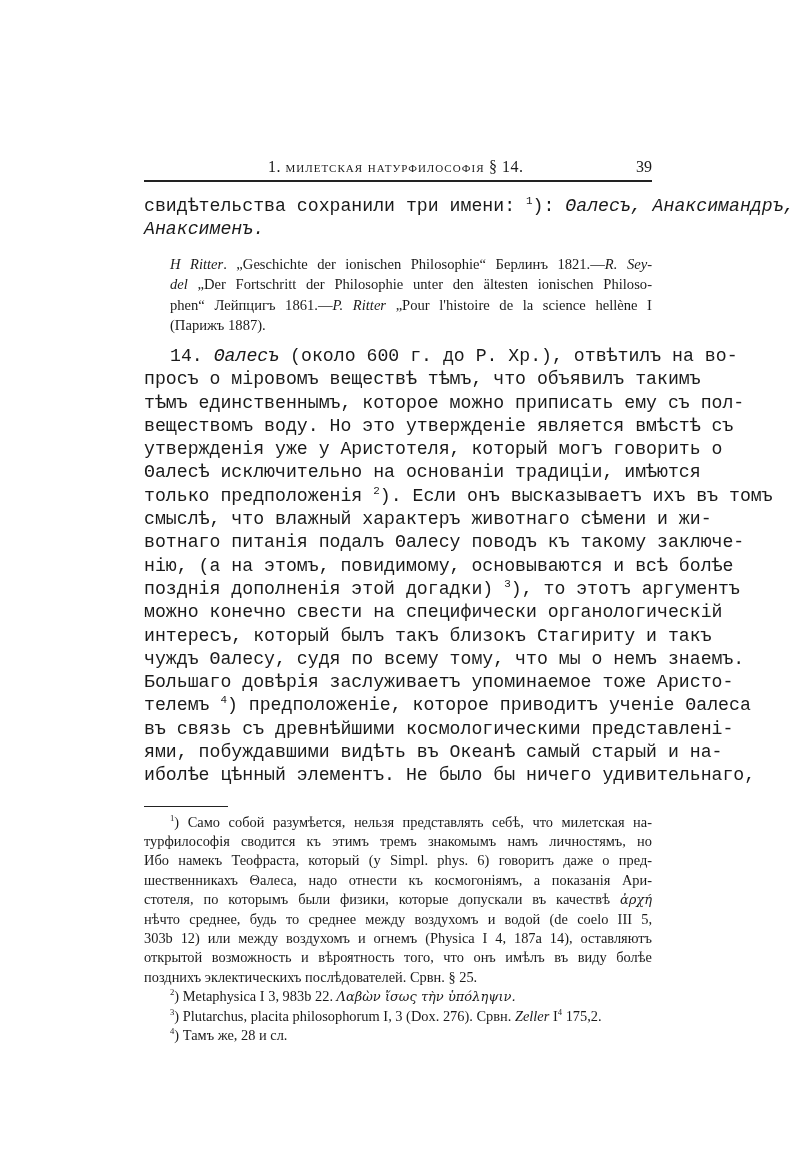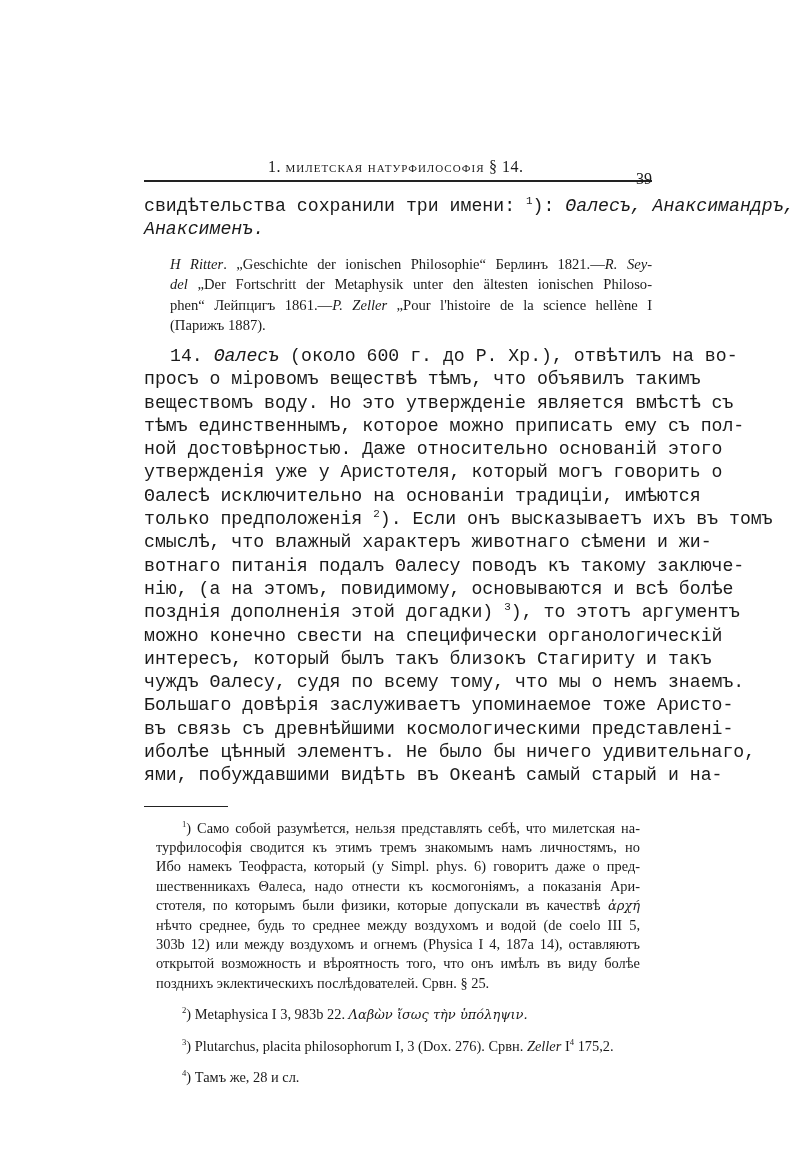--- a/index.html
+++ b/index.html
@@ -2,34 +2,34 @@
 <html><head>
 <meta charset="utf-8">
 <style>
   html, body { margin: 0; padding: 0; background: #ffffff; }
   body { width: 800px; height: 1176px; position: relative; overflow: hidden;
          font-family: "Liberation Serif", "DejaVu Serif", serif; color: #1a1a1a; }
   .page { position: absolute; left: 144px; top: 158px; width: 508px; }
   .running-head { position: relative; height: 22px; font-size: 16px; }
   .running-head .title { position: absolute; left: 124px; top: 0; letter-spacing: 0.5px; font-family: Liberation Serif, serif; }
   .running-head .title .sc { font-variant: small-caps; font-size: 15px; letter-spacing: 1px; }
-  .running-head .pageno { position: absolute; right: 0; top: 12px; }
+  .running-head .pageno { position: absolute; right: 0; top: 0; }
   .head-rule { height: 0; border-top: 2px solid #222; margin-top: 0; margin-bottom: 13px; }
   .body-text { font-size: 18.2px; line-height: 23.3px; text-align: justify; font-family: Liberation Mono, monospace; }
   .body-text p { margin: 0; }
   .body-text .cont { text-indent: 0; }
   .body-text .para { text-indent: 26px; margin-top: 9px; }
   .lit { font-size: 14.6px; line-height: 20.6px; text-align: justify; text-indent: 26px; margin: 12px 0 0 0; }
   i { font-style: italic; }
   sup { font-size: 60%; line-height: 0; vertical-align: super; }
   .line { display: block; text-align: justify; text-align-last: justify; white-space: nowrap; }
   .line.last { text-align-last: left; }
   .fn-rule { width: 84px; border-top: 1.5px solid #222; margin: 18px 0 6px 0; }
   .footnotes { font-size: 14.4px; line-height: 19.4px; }
-  .fn { margin: 12px; }
+  .fn { margin: 0; }
   .fn .line.first { padding-left: 26px; }
   .fn.short { padding-left: 26px; }
   .greek { font-family: "DejaVu Serif", serif; font-style: italic; font-size: 13px; }
 </style>
 </head>
 <body>
 
 <div class="page">
 
   <div class="running-head">
@@ -44,46 +44,46 @@
 
   <div class="body-text">
     <p class="cont">
       <span class="line"><span>свидѣтельства сохранили три имени: </span><sup>1</sup><span>): </span><i>Θалесъ, Анаксимандръ,</i></span>
       <span class="line last"><i>Анаксименъ.</i></span>
     </p>
   </div>
 
   <div class="lit">
     <span class="line" style="text-indent:26px"><i>H Ritter</i><span>. „Geschichte der ionischen Philosophie“ Берлинъ 1821.—</span><i>R. Sey-</i></span>
-    <span class="line"><i>del</i><span> „Der Fortschritt der Metaphysik unter den ältesten ionischen Philoso-</span></span>
-    <span class="line"><span>phen“ Лейпцигъ 1861.—</span><i>P. Zeller</i><span> „Pour l'histoire de la science hellène I</span></span>
+    <span class="line"><i>del</i><span> „Der Fortschritt der Philosophie unter den ältesten ionischen Philoso-</span></span>
+    <span class="line"><span>phen“ Лейпцигъ 1861.—</span><i>P. Ritter</i><span> „Pour l'histoire de la science hellène I</span></span>
     <span class="line last"><span>(Парижъ 1887).</span></span>
   </div>
 
   <div class="body-text">
     <p class="para" style="text-indent:0">
       <span class="line" style="padding-left:26px"><span>14. </span><i>Θалесъ</i><span> (около 600 г. до Р. Хр.), отвѣтилъ на во-</span></span>
       <span class="line">просъ о міровомъ веществѣ тѣмъ, что объявилъ такимъ</span>
+      <span class="line">тѣмъ единственнымъ, которое можно приписать ему съ пол-</span>
       <span class="line">веществомъ воду. Но это утвержденіе является вмѣстѣ съ</span>
-      <span class="line">тѣмъ единственнымъ, которое можно приписать ему съ пол-</span>
-      <span class="line">ной достовѣрностью. Даже относительно основаній этого</span>
       <span class="line">утвержденія уже у Аристотеля, который могъ говорить о</span>
       <span class="line">Θалесѣ исключительно на основаніи традиціи, имѣются</span>
       <span class="line"><span>только предположенія </span><sup>2</sup><span>). Если онъ высказываетъ ихъ въ томъ</span></span>
       <span class="line">смыслѣ, что влажный характеръ животнаго сѣмени и жи-</span>
       <span class="line">вотнаго питанія подалъ Θалесу поводъ къ такому заключе-</span>
       <span class="line">нію, (а на этомъ, повидимому, основываются и всѣ болѣе</span>
       <span class="line"><span>позднія дополненія этой догадки) </span><sup>3</sup><span>), то этотъ аргументъ</span></span>
       <span class="line">можно конечно свести на специфически органологическій</span>
       <span class="line">интересъ, который былъ такъ близокъ Стагириту и такъ</span>
       <span class="line">чуждъ Θалесу, судя по всему тому, что мы о немъ знаемъ.</span>
       <span class="line">Большаго довѣрія заслуживаетъ упоминаемое тоже Аристо-</span>
+      <span class="line"><span>телемъ </span><sup>4</sup><span>) предположеніе, которое приводитъ ученіе Θалеса</span></span>
       <span class="line">въ связь съ древнѣйшими космологическими представлені-</span>
+      <span class="line">ями, побуждавшими видѣть въ Океанѣ самый старый и на-</span>
       <span class="line">иболѣе цѣнный элементъ. Не было бы ничего удивительнаго,</span>
-      <span class="line">ями, побуждавшими видѣть въ Океанѣ самый старый и на-</span>
     </p>
   </div>
 
   <div class="fn-rule"></div>
 
   <div class="footnotes">
     <div class="fn">
       <span class="line first"><sup>1</sup><span>) Само собой разумѣется, нельзя представлять себѣ, что милетская на-</span></span>
       <span class="line">турфилософія сводится къ этимъ тремъ знакомымъ намъ личностямъ, но</span>
       <span class="line">Ибо намекъ Теофраста, который (у Simpl. phys. 6) говоритъ даже о пред-</span>

